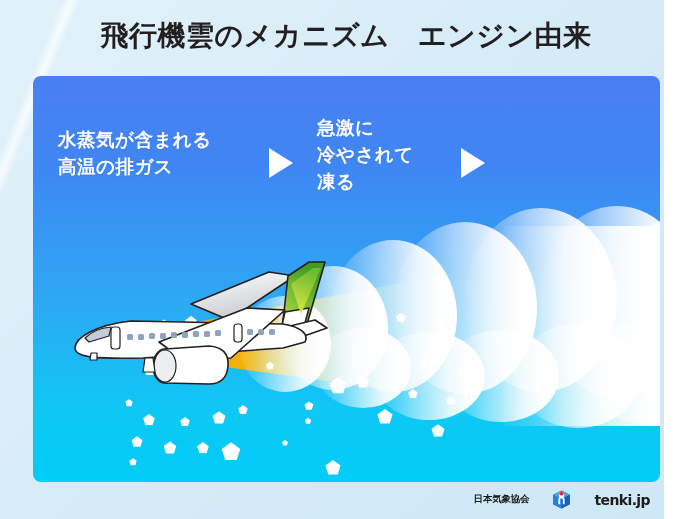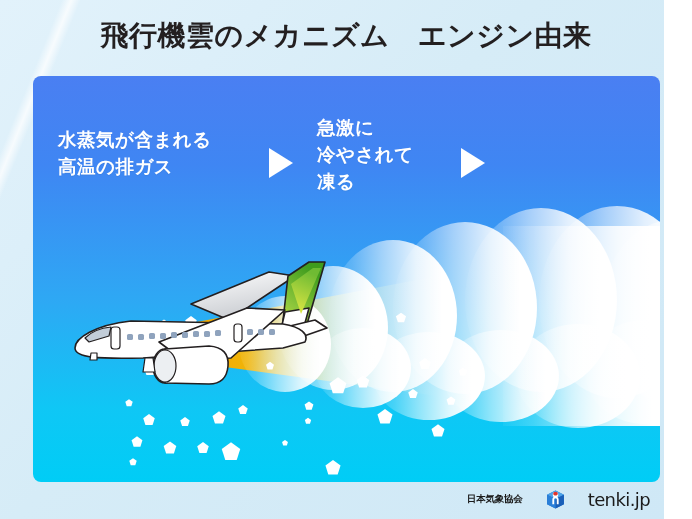--- a/index.html
+++ b/index.html
@@ -112,22 +112,22 @@
   }
   .footer-org {
     font-size: 9.5px;
     font-weight: bold;
     color: #1b1b1b;
     letter-spacing: -0.2px;
     white-space: nowrap;
   }
   .footer-logo { width: 21px; height: 21px; display: block; }
   .footer-brand {
-    font-size: 18px;
-    font-weight: normal;
+    font-size: 14px;
+    font-weight: bold;
     color: #1b1b1b;
     letter-spacing: -0.6px;
     white-space: nowrap;
   }
 </style>
 </head>
 <body>
 
 <div id="infographic">
 

